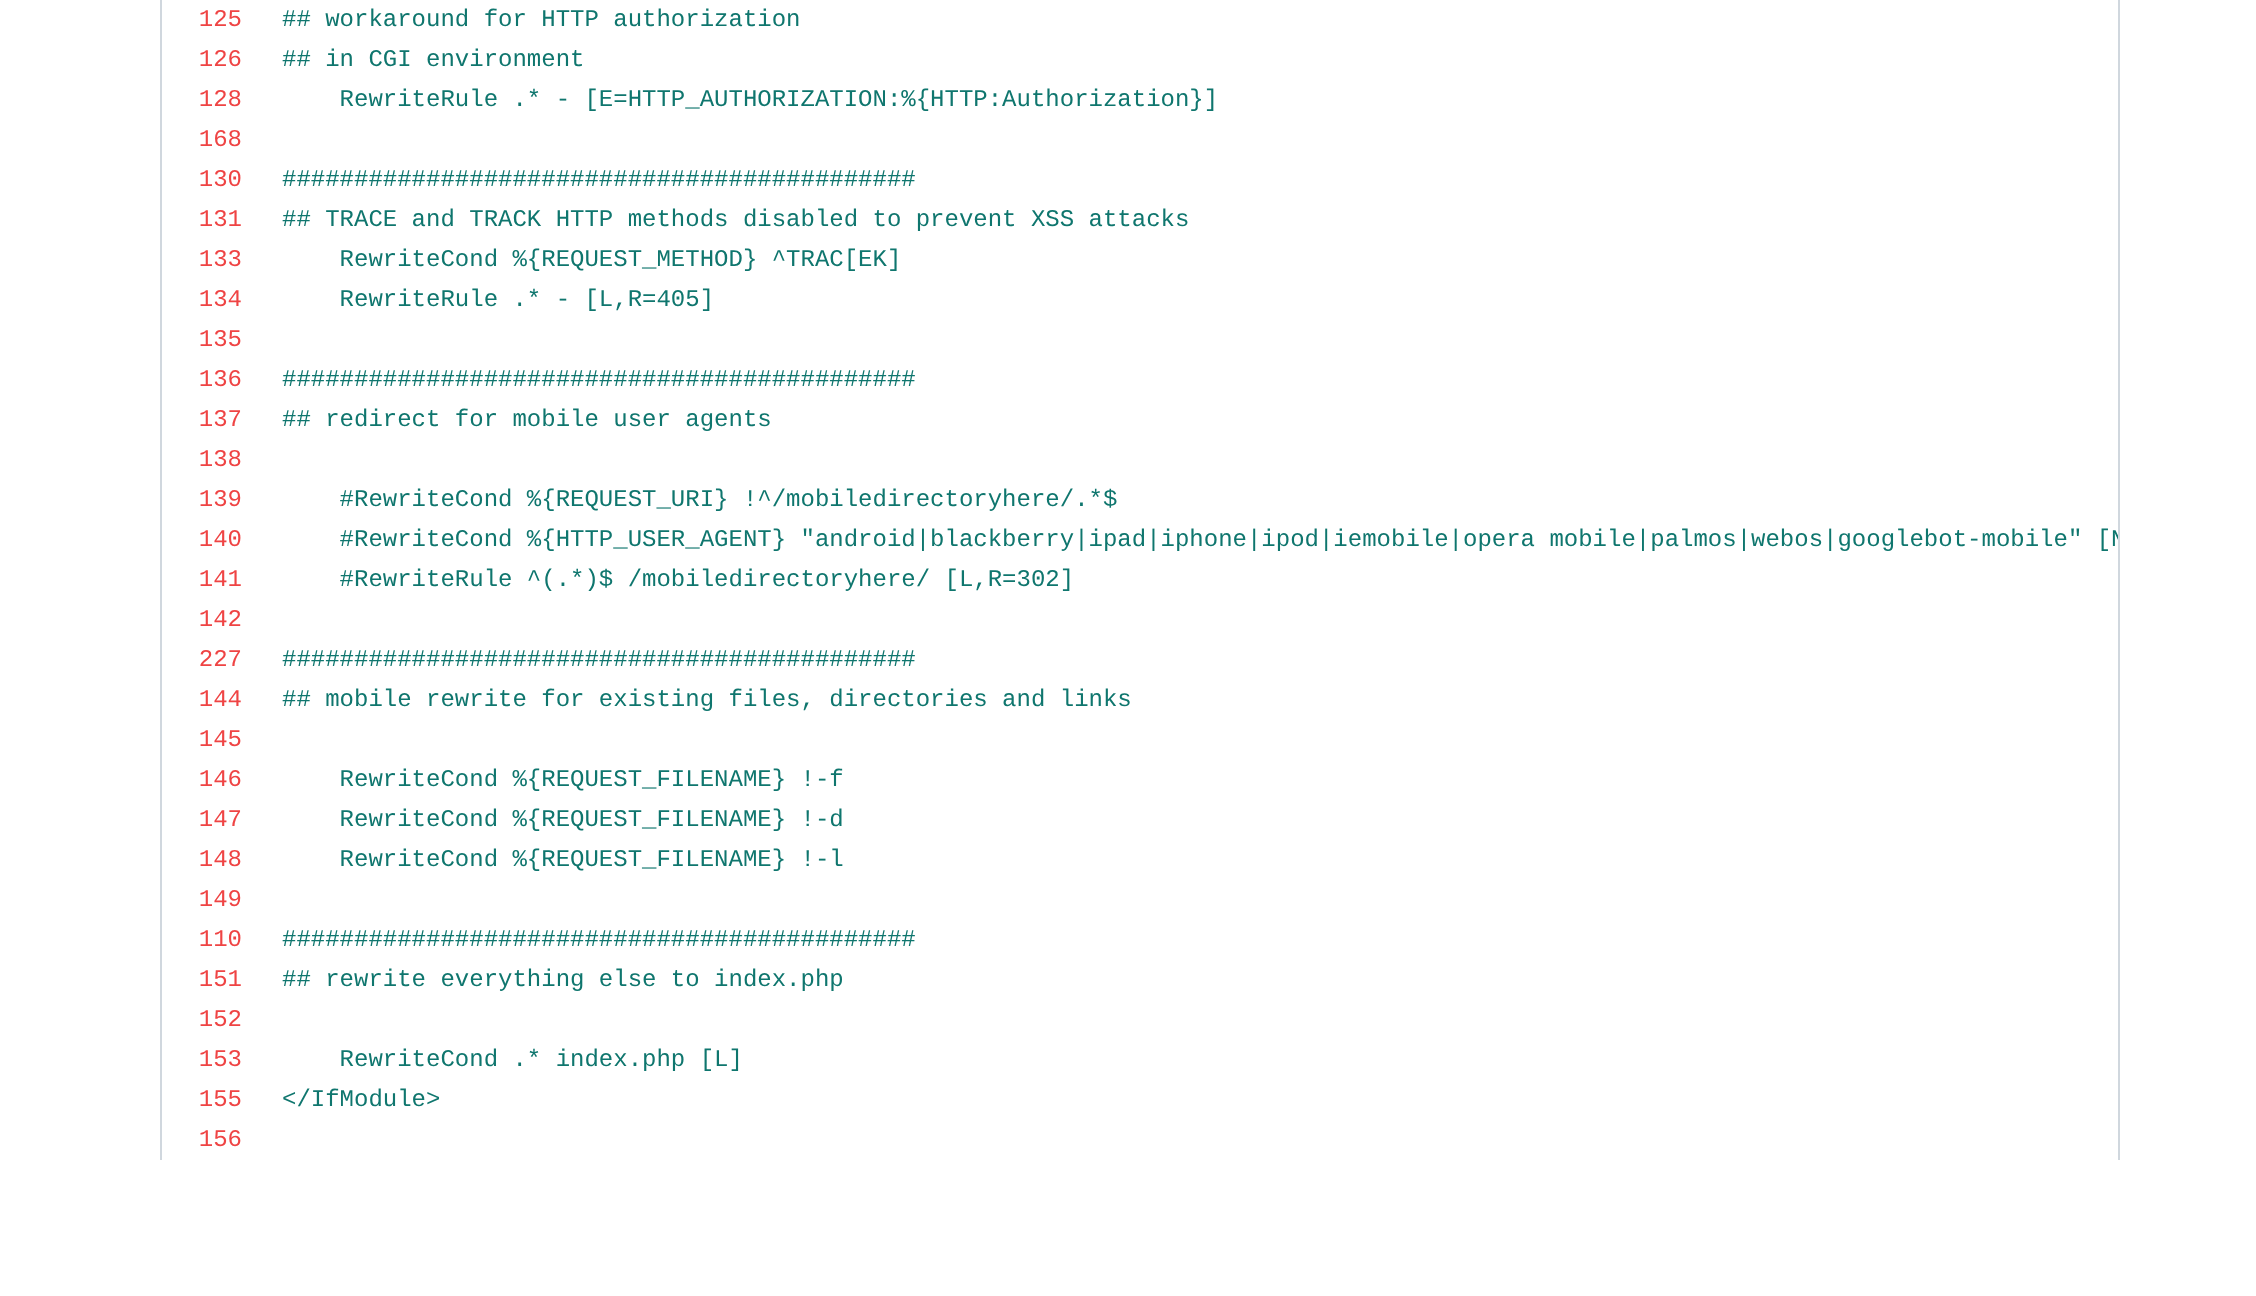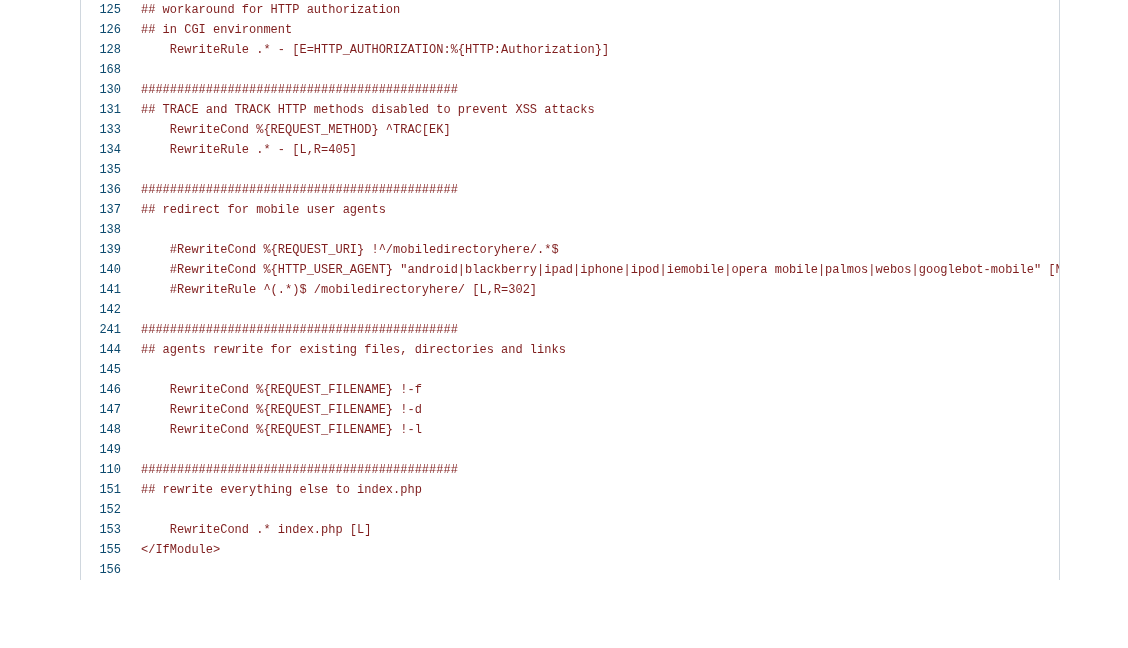--- a/index.html
+++ b/index.html
@@ -23,28 +23,28 @@
     }
     .line {
       display: flex;
       min-height: 20px;
       white-space: pre;
     }
     .lineno {
       width: 50px;
       text-align: right;
       padding-right: 10px;
-      color: #0c4a6e;
+      color: #ef4444;
       user-select: none;
       flex-shrink: 0;
       font-variant-numeric: tabular-nums;
     }
     .code {
       padding-left: 10px;
-      color: #7f1d1d;
+      color: #0f766e;
       white-space: pre;
       overflow: hidden;
       text-overflow: clip;
     }
   </style>
 </head>
 <body>
 
 <div class="container" id="code-container">
 <div class="line"><span class="lineno">125</span><span class="code">## workaround for HTTP authorization</span></div>
@@ -56,22 +56,22 @@
     <div class="line"><span class="lineno">133</span><span class="code">    RewriteCond %{REQUEST_METHOD} ^TRAC[EK]</span></div>
     <div class="line"><span class="lineno">134</span><span class="code">    RewriteRule .* - [L,R=405]</span></div>
     <div class="line"><span class="lineno">135</span><span class="code"></span></div>
     <div class="line"><span class="lineno">136</span><span class="code">############################################</span></div>
     <div class="line"><span class="lineno">137</span><span class="code">## redirect for mobile user agents</span></div>
     <div class="line"><span class="lineno">138</span><span class="code"></span></div>
     <div class="line"><span class="lineno">139</span><span class="code">    #RewriteCond %{REQUEST_URI} !^/mobiledirectoryhere/.*$</span></div>
     <div class="line"><span class="lineno">140</span><span class="code">    #RewriteCond %{HTTP_USER_AGENT} "android|blackberry|ipad|iphone|ipod|iemobile|opera mobile|palmos|webos|googlebot-mobile" [NC]</span></div>
     <div class="line"><span class="lineno">141</span><span class="code">    #RewriteRule ^(.*)$ /mobiledirectoryhere/ [L,R=302]</span></div>
     <div class="line"><span class="lineno">142</span><span class="code"></span></div>
-    <div class="line"><span class="lineno">241</span><span class="code">############################################</span></div>
-    <div class="line"><span class="lineno">144</span><span class="code">## agents rewrite for existing files, directories and links</span></div>
+    <div class="line"><span class="lineno">227</span><span class="code">############################################</span></div>
+    <div class="line"><span class="lineno">144</span><span class="code">## mobile rewrite for existing files, directories and links</span></div>
     <div class="line"><span class="lineno">145</span><span class="code"></span></div>
     <div class="line"><span class="lineno">146</span><span class="code">    RewriteCond %{REQUEST_FILENAME} !-f</span></div>
     <div class="line"><span class="lineno">147</span><span class="code">    RewriteCond %{REQUEST_FILENAME} !-d</span></div>
     <div class="line"><span class="lineno">148</span><span class="code">    RewriteCond %{REQUEST_FILENAME} !-l</span></div>
     <div class="line"><span class="lineno">149</span><span class="code"></span></div>
     <div class="line"><span class="lineno">110</span><span class="code">############################################</span></div>
     <div class="line"><span class="lineno">151</span><span class="code">## rewrite everything else to index.php</span></div>
     <div class="line"><span class="lineno">152</span><span class="code"></span></div>
     <div class="line"><span class="lineno">153</span><span class="code">    RewriteCond .* index.php [L]</span></div>
     <div class="line"><span class="lineno">155</span><span class="code">&lt;/IfModule&gt;</span></div>

